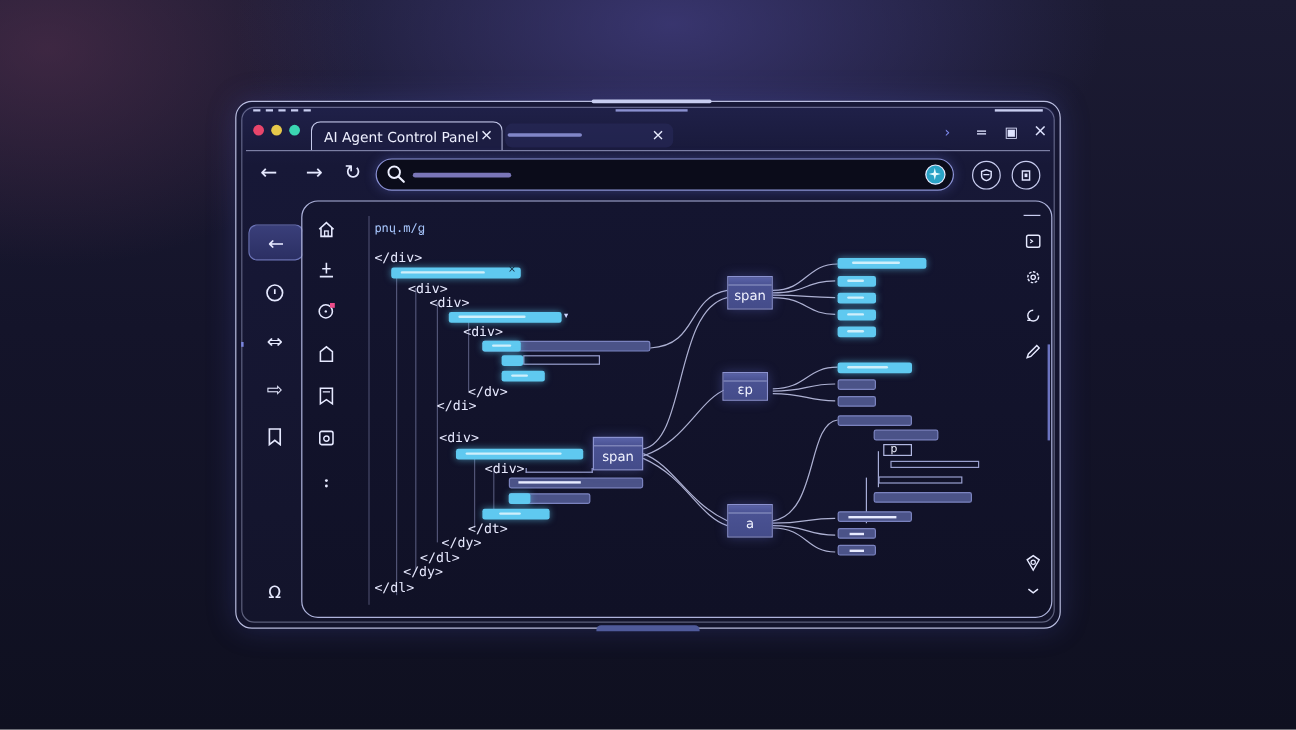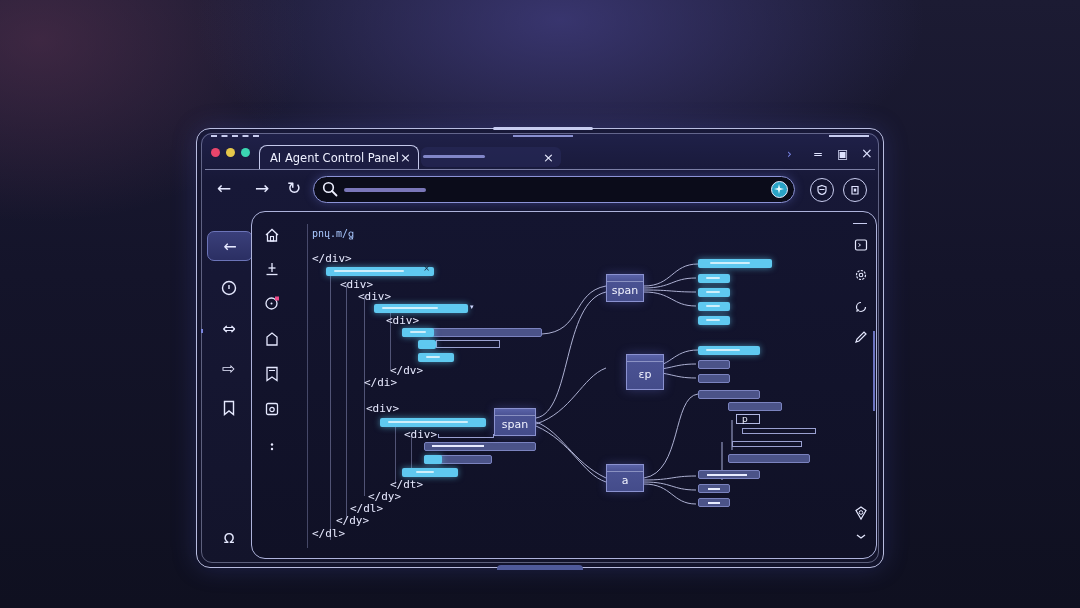--- a/index.html
+++ b/index.html
@@ -11,21 +11,20 @@
       radial-gradient(ellipse 520px 260px at 560px 20px, rgba(66,62,130,0.75), rgba(40,36,80,0) 70%),
       radial-gradient(ellipse 380px 260px at 40px 40px, rgba(90,50,80,0.55), rgba(40,30,60,0) 70%),
       linear-gradient(180deg, #1c1b33 0%, #14142a 45%, #0f1020 100%);
     color: #e6e8f5;
   }
   .window {
     position: absolute; left: 196px; top: 84px; width: 688px; height: 440px;
     border: 1.5px solid #b9bde0; border-radius: 14px;
     background: linear-gradient(180deg, #20214a 0%, #171837 12%, #13142b 100%);
     box-shadow: 0 0 24px rgba(80,90,200,0.25), inset 0 0 0 4px rgba(20,20,45,0.6);
-    margin-top: 44px;
   }
   .window::before {
     content: ""; position: absolute; left: 4px; top: 4px; right: 4px; bottom: 4px;
     border: 1px solid rgba(185,189,224,0.45); border-radius: 11px; pointer-events: none;
   }
   .top-notch { position: absolute; left: 296px; top: -2px; width: 100px; height: 3px; background: #c8cdf0; border-radius: 2px; }
   .top-notch2 { position: absolute; left: 316px; top: 6px; width: 60px; height: 2px; background: #8a90d0; }
   .bottom-notch { position: absolute; left: 300px; bottom: -3px; width: 86px; height: 5px; background: #4f5a9a; border-radius: 4px 4px 0 0; }
   .dash-tl { position: absolute; left: 14px; top: 6px; width: 48px; height: 2px; border-top: 2px dashed #c8cdf0; }
   .dash-tr { position: absolute; right: 14px; top: 6px; width: 40px; height: 2px; background: #c8cdf0; }
@@ -284,21 +283,21 @@
         <path d="M392 270 C 420 270, 420 278, 444 278"></path>
         <path d="M392 272 C 420 272, 420 292, 444 292"></path>
       </g>
       <line x1="480" y1="208" x2="480" y2="238" stroke="#a8aed8" stroke-width="1"></line>
       <line x1="470" y1="230" x2="470" y2="268" stroke="#a8aed8" stroke-width="1"></line>
     </svg>
 
     <div class="node" style="left:354px; top:62px; width:38px; height:28px; padding-top:4px;">
       <span>span</span>
     </div>
-    <div class="node" style="left:374px; top:142px; width:38px; height:36px; padding-top:4px;">
+    <div class="node" style="left:350px; top:142px; width:38px; height:24px; padding-top:4px;">
       <span>ɛp</span>
     </div>
     <div class="node" style="left:242px; top:196px; width:42px; height:28px; padding-top:4px;">
       <span>span</span>
     </div>
     <div class="node" style="left:354px; top:252px; width:38px; height:28px; padding-top:4px;">
       <span>a</span>
     </div>
 
     <div class="bar-cyan" style="left:446px; top:47px; width:74px;">

